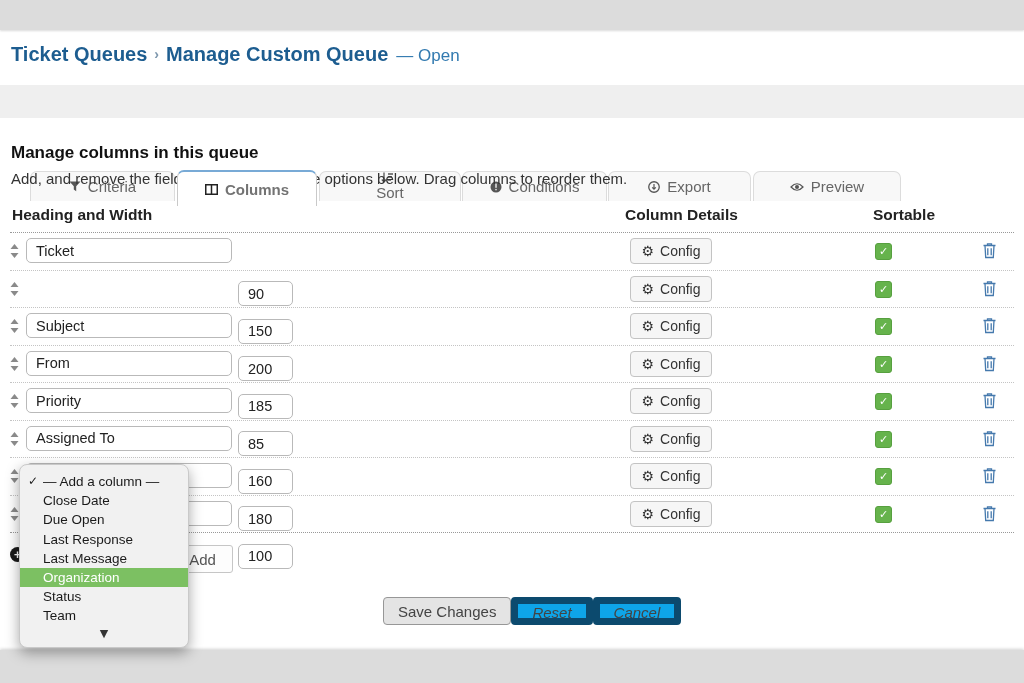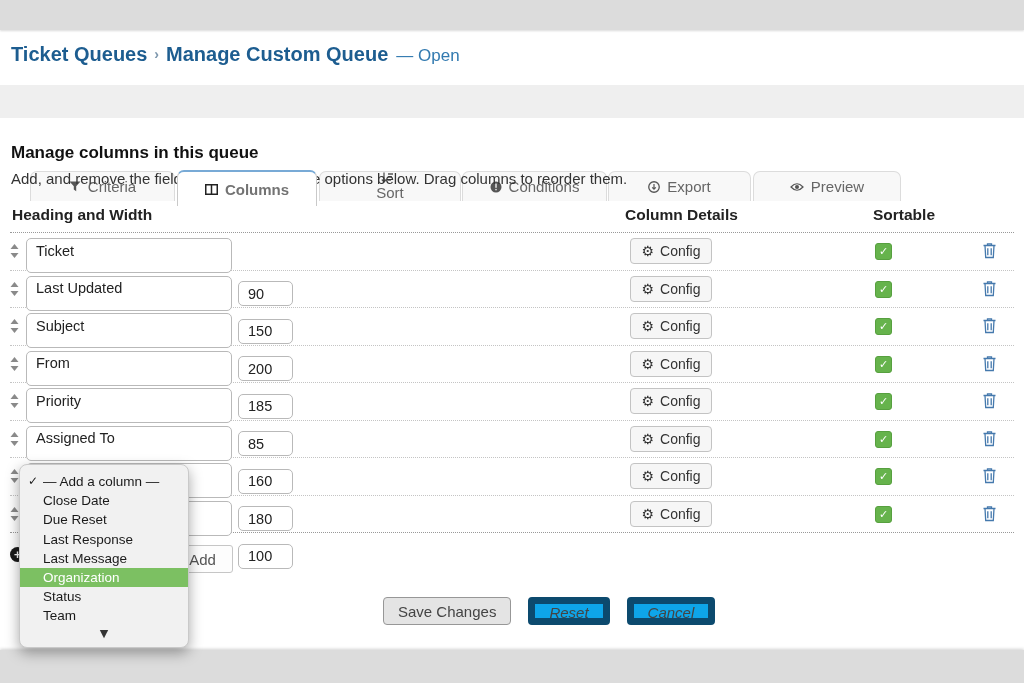--- a/index.html
+++ b/index.html
@@ -29,39 +29,39 @@
   .thead{position:absolute;top:205px;left:10px;width:1004px;height:27px;
          border-bottom:1px dotted #999;}
   .thead .h1{position:absolute;left:2px;top:1px;font-size:15.5px;font-weight:bold;}
   .thead .h2{position:absolute;left:615px;top:1px;font-size:15.5px;font-weight:bold;}
   .thead .h3{position:absolute;left:863px;top:1px;font-size:15.5px;font-weight:bold;}
   .tbody{position:absolute;top:233px;left:10px;width:1004px;}
   .trow{position:relative;height:36.5px;border-bottom:1px dotted #c4c4c4;}
   .trow:last-child{border-bottom:1px dotted #999;}
   .drag{position:absolute;left:0px;top:11px;width:14px;height:14px;cursor:grab;display:flex;align-items:center;}
   .h-input{position:absolute;left:16px;top:5px;width:195px;height:23px;border:1px solid #b9b9b9;border-radius:5px;
-           font-family:inherit;font-size:14.5px;color:#222;padding:0 0 10px 9px;outline:none;background:#fff;}
+           font-family:inherit;font-size:14.5px;color:#222;padding:0 0 0 9px;outline:none;background:#fff;}
   .w-input{position:absolute;left:228px;top:5px;width:44px;height:23px;border:1px solid #b9b9b9;border-radius:5px;
            font-family:inherit;font-size:14.5px;color:#222;padding:0 0 0 9px;outline:none;background:#fff;margin-top:43px;}
   .config-btn{position:absolute;left:620px;top:5px;width:82px;height:26px;background:#f6f6f6;
            border:1px solid #c3c3c3;border-radius:4px;font-family:inherit;font-size:14px;color:#333;
            display:flex;align-items:center;justify-content:center;gap:6px;cursor:pointer;}
   .gear{font-family:"DejaVu Sans",sans-serif;font-size:14px;color:#333;line-height:1;}
   .chk{position:absolute;left:865px;top:10px;width:15px;height:15px;background:#66b34c;border:1px solid #57a03f;
        border-radius:3px;display:flex;align-items:center;justify-content:center;cursor:pointer;}
   .chk span{color:#fff;font-size:11px;font-weight:bold;font-family:"DejaVu Sans",sans-serif;line-height:1;}
   .trash{position:absolute;left:972px;top:9px;width:16px;height:17px;cursor:pointer;}
   
   .addrow{position:absolute;top:545px;left:10px;height:30px;}
   .plus-circle{position:absolute;left:0;top:2px;width:15px;height:15px;border-radius:50%;background:#1a1a1a;
        color:#fff;display:flex;align-items:center;justify-content:center;font-size:12px;font-weight:bold;line-height:1;}
   .add-btn{position:absolute;left:162px;top:0px;width:61px;height:28px;background:#fdfdfd;border:1px solid #c6c6c6;
        border-radius:3px;font-family:inherit;font-size:15px;color:#555;cursor:pointer;}
   
-  .actions{position:absolute;top:597px;left:383px;display:flex;gap:17px;}
+  .actions{position:absolute;top:597px;left:383px;display:flex;}
   .btn{height:28px;border-radius:4px;font-family:inherit;font-size:15px;color:#444;cursor:pointer;padding:0 14px;}
   .btn-save{background:#e4e4e4;border:1px solid #979797;}
   .btn-plain{background:#0ea5e9;border:7px solid #0c4a6e;font-style:italic;}
   
   .dropdown{position:absolute;left:19px;top:464px;width:170px;background:#f1f1f1;border:1px solid #c9c9c9;
        border-radius:8px;box-shadow:0 5px 14px rgba(0,0,0,0.35);z-index:10;padding:7px 0 5px 0;box-sizing:border-box;}
   .dd-item{position:relative;height:19.2px;line-height:19.2px;font-size:13.5px;color:#1a1a1a;
        padding-left:23px;white-space:nowrap;cursor:pointer;}
   .dd-item .ddcheck{position:absolute;left:8px;top:0;font-size:12px;font-family:"DejaVu Sans",sans-serif;}
   .dd-item.hl{background:#7cc062;color:#fff;}
@@ -171,21 +171,20 @@
         </span>
     </div>
 
     <div class="trow">
       <span class="drag">
           <svg width="9" height="14" viewBox="0 0 9 14">
             <path d="M4.5 0L8.5 5h-8Z" fill="#8a8a8a"></path>
             <path d="M4.5 14L0.5 9h8Z" fill="#8a8a8a"></path>
           </svg>
         </span>
-      <input class="h-input" value="Last Updated" style="">
       <input class="w-input" value="150" style="">
       <button class="config-btn">
           <span class="gear">⚙</span>
           <span>Config</span>
         </button>
       <span class="chk">
           <span>✓</span>
         </span>
       <span class="trash">
           <svg width="15" height="17" viewBox="0 0 15 17">
@@ -343,21 +342,21 @@
 
   <div class="actions">
     <button class="btn btn-save">Save Changes</button>
     <button class="btn btn-plain">Reset</button>
     <button class="btn btn-plain">Cancel</button>
   </div>
 
   <div class="dropdown">
     <div class="dd-item"><span class="ddcheck">✓</span><span>— Add a column —</span></div>
     <div class="dd-item"><span>Close Date</span></div>
-    <div class="dd-item"><span>Due Reset</span></div>
+    <div class="dd-item"><span>Due Open</span></div>
     <div class="dd-item"><span>Last Response</span></div>
     <div class="dd-item"><span>Last Message</span></div>
     <div class="dd-item hl"><span>Organization</span></div>
     <div class="dd-item"><span>Status</span></div>
     <div class="dd-item"><span>Team</span></div>
     <div class="dd-arrow">▼</div>
   </div>
 
   <div class="bottombar"></div>
 

